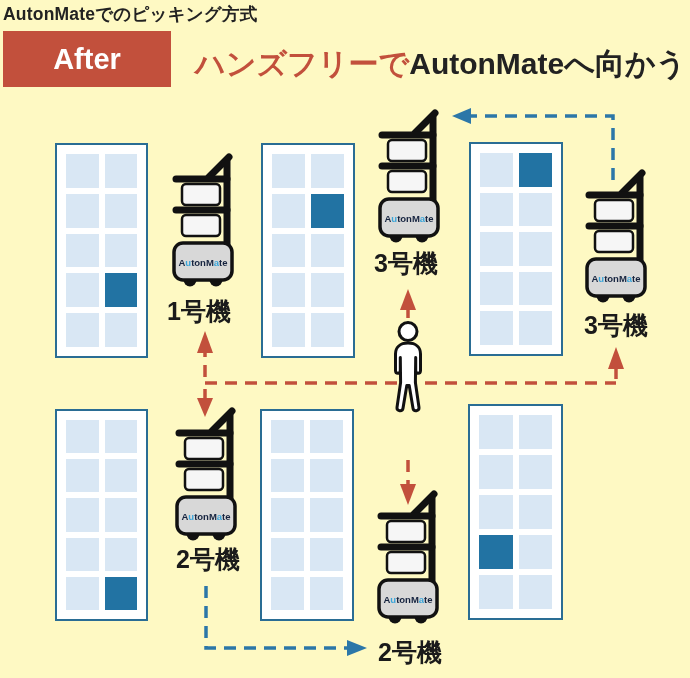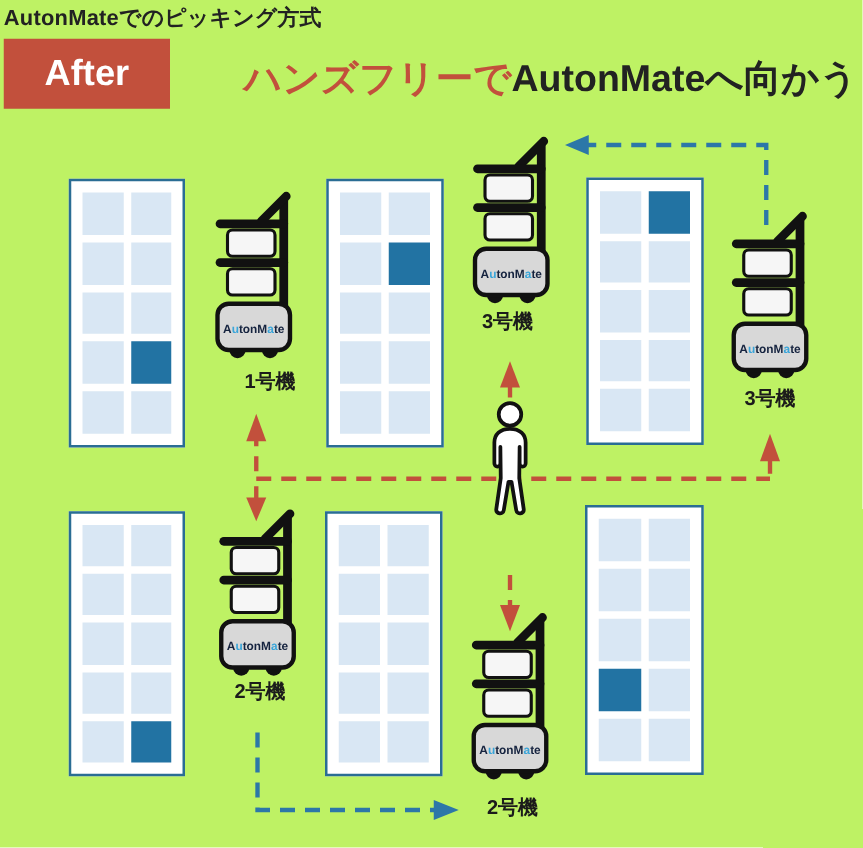--- a/index.html
+++ b/index.html
@@ -1,22 +1,22 @@
 <!DOCTYPE html>
 <html><head>
 <meta charset="utf-8">
 <style>
   html,body{margin:0;padding:0;background:#fff;}
   .stage{
-    position:relative;width:690px;height:678px;overflow:hidden;background:#bef264;
+    position:relative;width:690px;height:678px;overflow:hidden;background:#fef9c3;
     font-family:"Liberation Sans","DejaVu Sans",sans-serif;color:#1b1b1b;
   }
   
   .title{position:absolute;left:3px;top:2px;font-size:17.5px;font-weight:700;color:#222;letter-spacing:.2px;}
-  .badge{position:absolute;left:3px;top:31px;width:133px;height:56px;background:#c2503c;
+  .badge{position:absolute;left:3px;top:31px;width:168px;height:56px;background:#c2503c;
          color:#fff;font-size:29px;font-weight:700;text-align:center;line-height:56px;}
   .headline{position:absolute;left:153px;top:40px;height:48px;line-height:48px;
             font-size:30px;font-weight:700;white-space:nowrap;margin-left:42px;}
   .hl-red{color:#c2503c;}
   .hl-dark{color:#222;}
   
   .shelf{
     position:absolute;background:#fff;border:2.5px solid #2a6d94;box-sizing:border-box;
     display:grid;grid-template-columns:repeat(2,1fr);grid-template-rows:repeat(5,1fr);
     gap:6px;padding:9px;z-index:1;
@@ -24,21 +24,21 @@
   .cell{background:#d9e7f4;}
   .cell.dark{background:#2273a3;}
   
   .overlay{position:absolute;left:0;top:0;z-index:3;pointer-events:none;}
   
   .cart{position:absolute;width:66px;height:140px;z-index:4;}
   .cart svg{display:block;width:100%;height:100%;}
   .person{position:absolute;left:383px;top:320px;width:50px;height:115px;z-index:5;}
   .person svg{display:block;width:100%;height:100%;}
   
-  .lbl{position:absolute;transform:translateX(-50%);font-size:16px;font-weight:600;
+  .lbl{position:absolute;transform:translateX(-50%);font-size:25px;font-weight:600;
        color:#1b1b1b;white-space:nowrap;z-index:6;}
 </style>
 </head>
 <body>
 
 <div class="stage">
 
   <div class="title">AutonMateでのピッキング方式</div>
   <div class="badge">After</div>
   <div class="headline"><span class="hl-red">ハンズフリーで</span><span class="hl-dark">AutonMateへ向かう</span></div>
@@ -217,19 +217,19 @@
     </svg>
   </div>
 
   <div class="person">
     <svg viewBox="0 0 50 115">
       <circle cx="25" cy="11.5" r="9" fill="#fff" stroke="#111" stroke-width="3"></circle>
       <path d="M25 23 C17 23 12.5 27.5 12.5 34 L12.5 50.5 C12.5 54.2 17.3 54.2 17.3 50.5 L17.3 37.5 L17.6 62.5 L14 87.5 C13.6 91.3 19.4 91.9 20 88.2 L23.8 65.5 L26.2 65.5 L30 88.2 C30.6 91.9 36.4 91.3 36 87.5 L32.4 62.5 L32.7 37.5 L32.7 50.5 C32.7 54.2 37.5 54.2 37.5 50.5 L37.5 34 C37.5 27.5 33 23 25 23 Z" fill="#fff" stroke="#111" stroke-width="3" stroke-linejoin="round"></path>
     </svg>
   </div>
 
-  <div class="lbl" style="left:216px;top:295px">1号機</div>
+  <div class="lbl" style="left:199px;top:295px">1号機</div>
   <div class="lbl" style="left:406px;top:247px">3号機</div>
   <div class="lbl" style="left:616px;top:309px">3号機</div>
   <div class="lbl" style="left:208px;top:543px">2号機</div>
   <div class="lbl" style="left:410px;top:636px">2号機</div>
 
 </div>
 
 </body></html>

